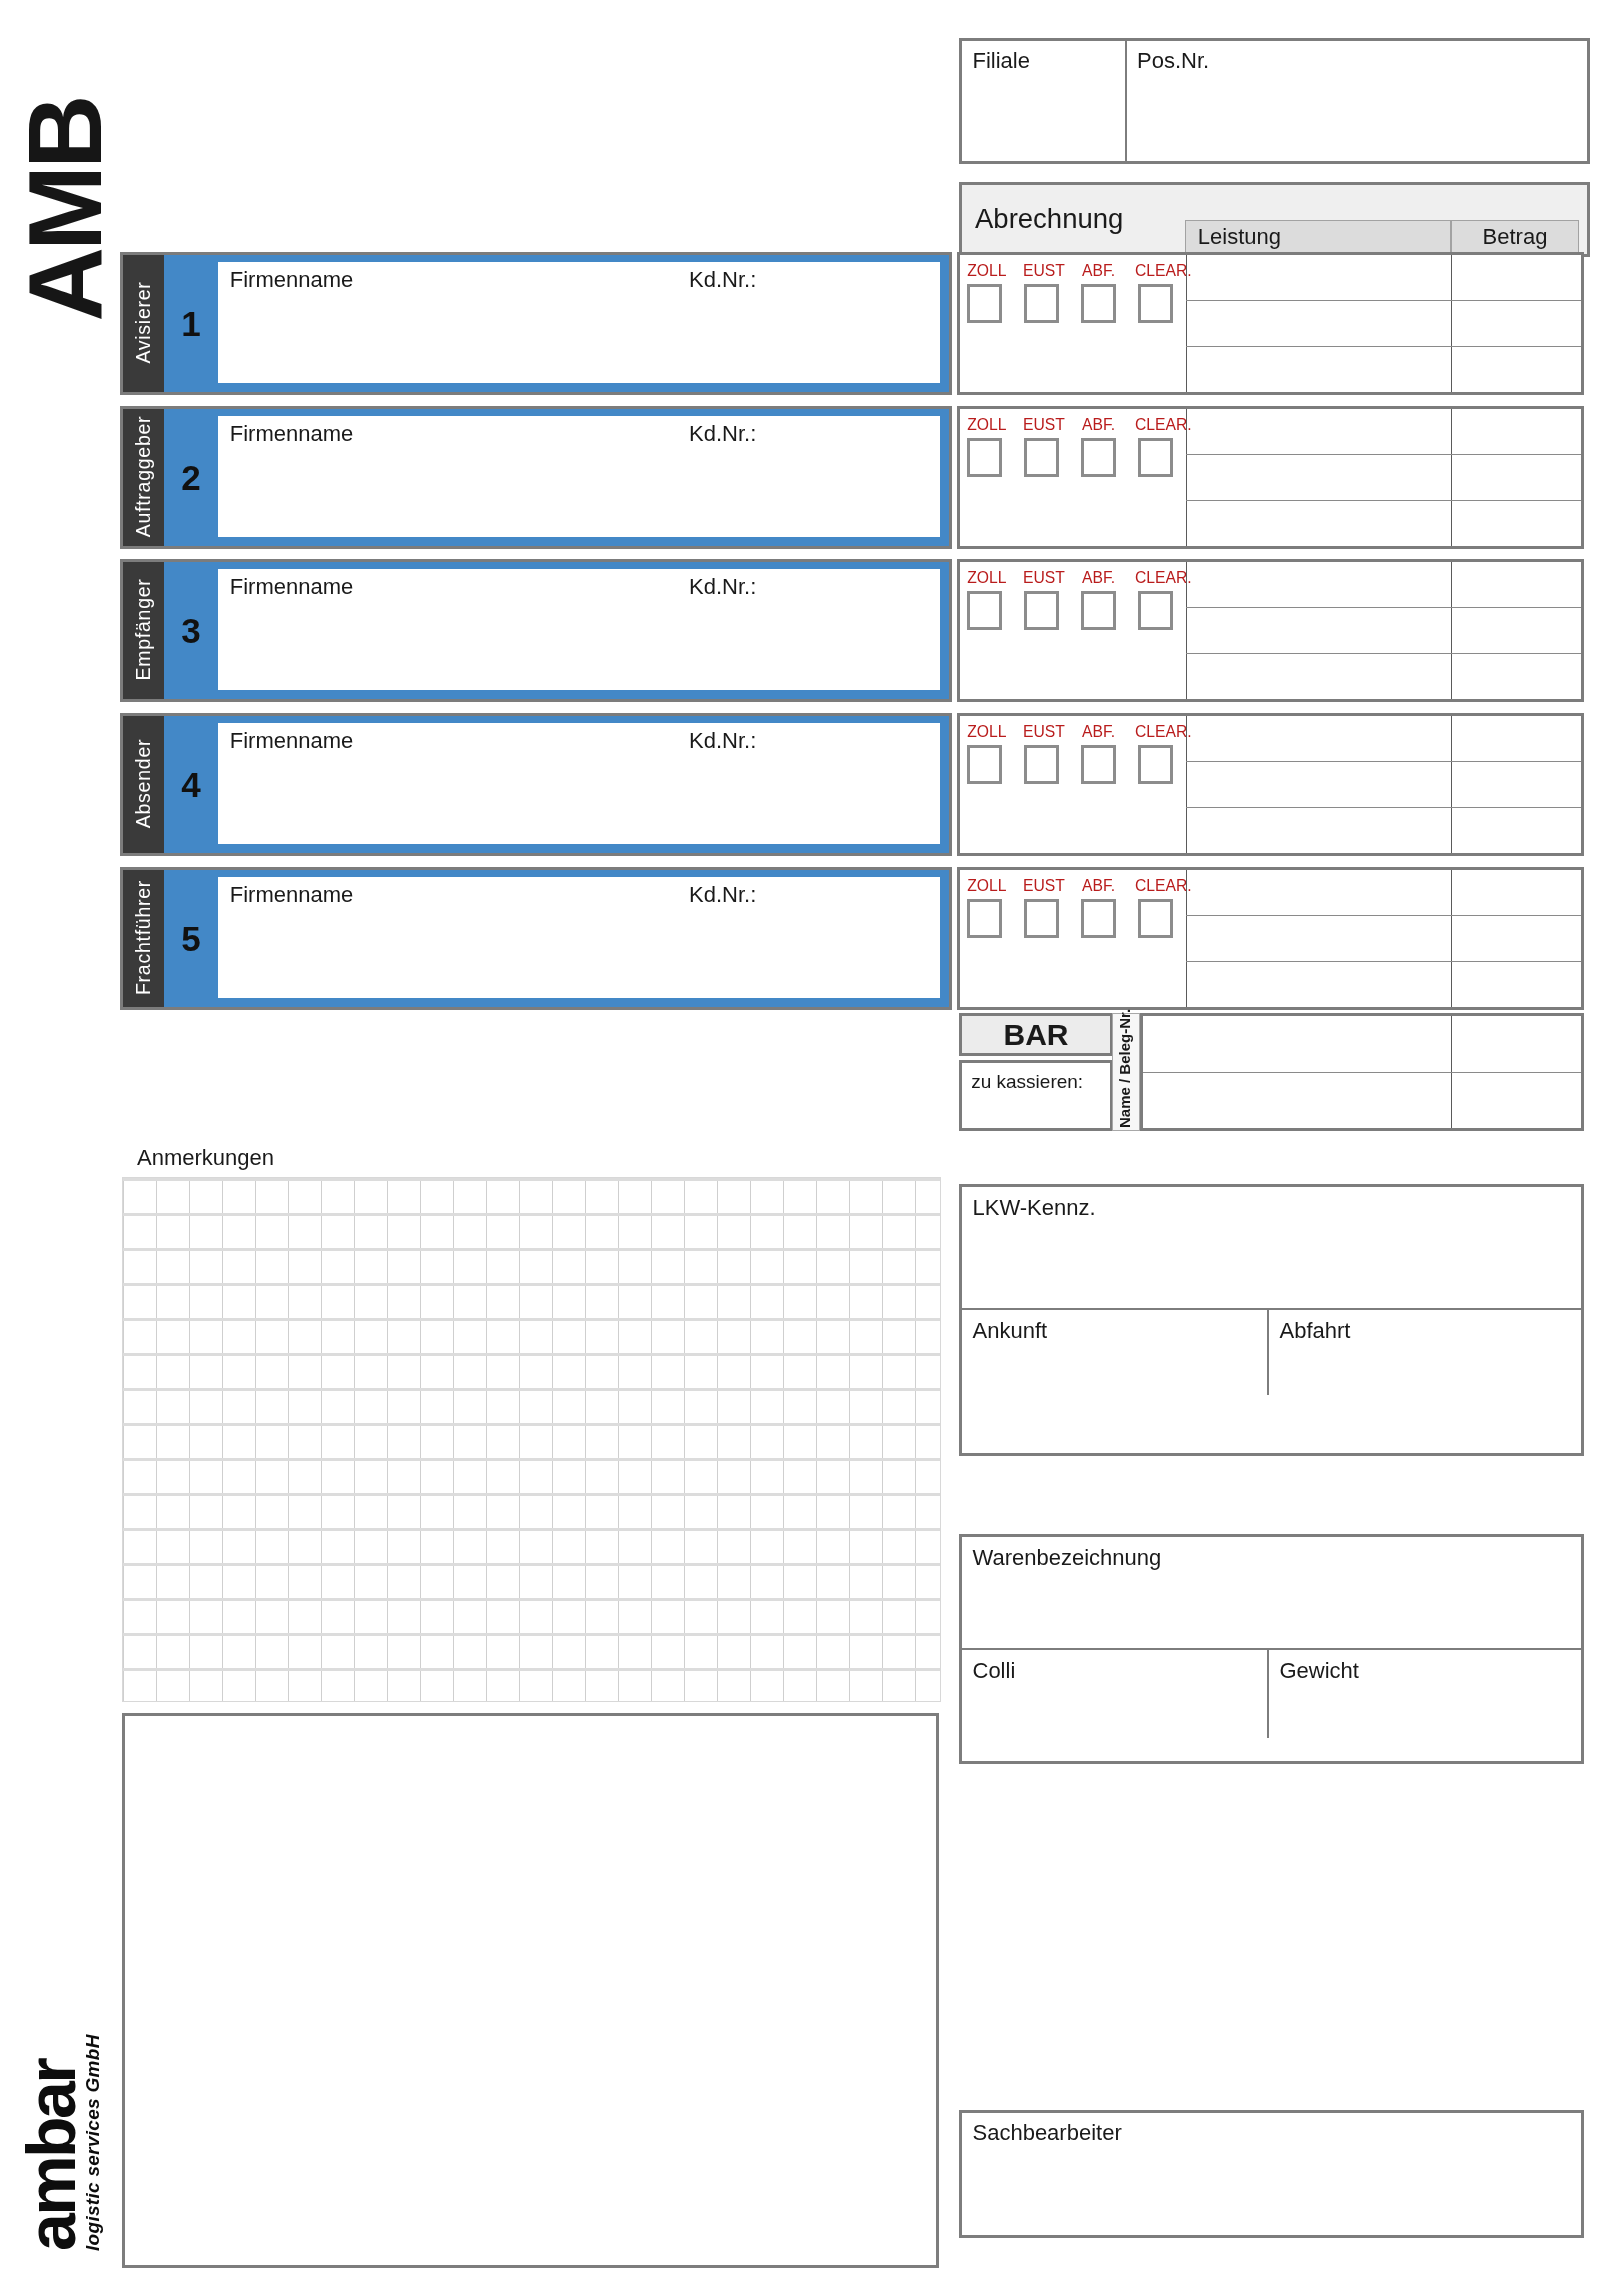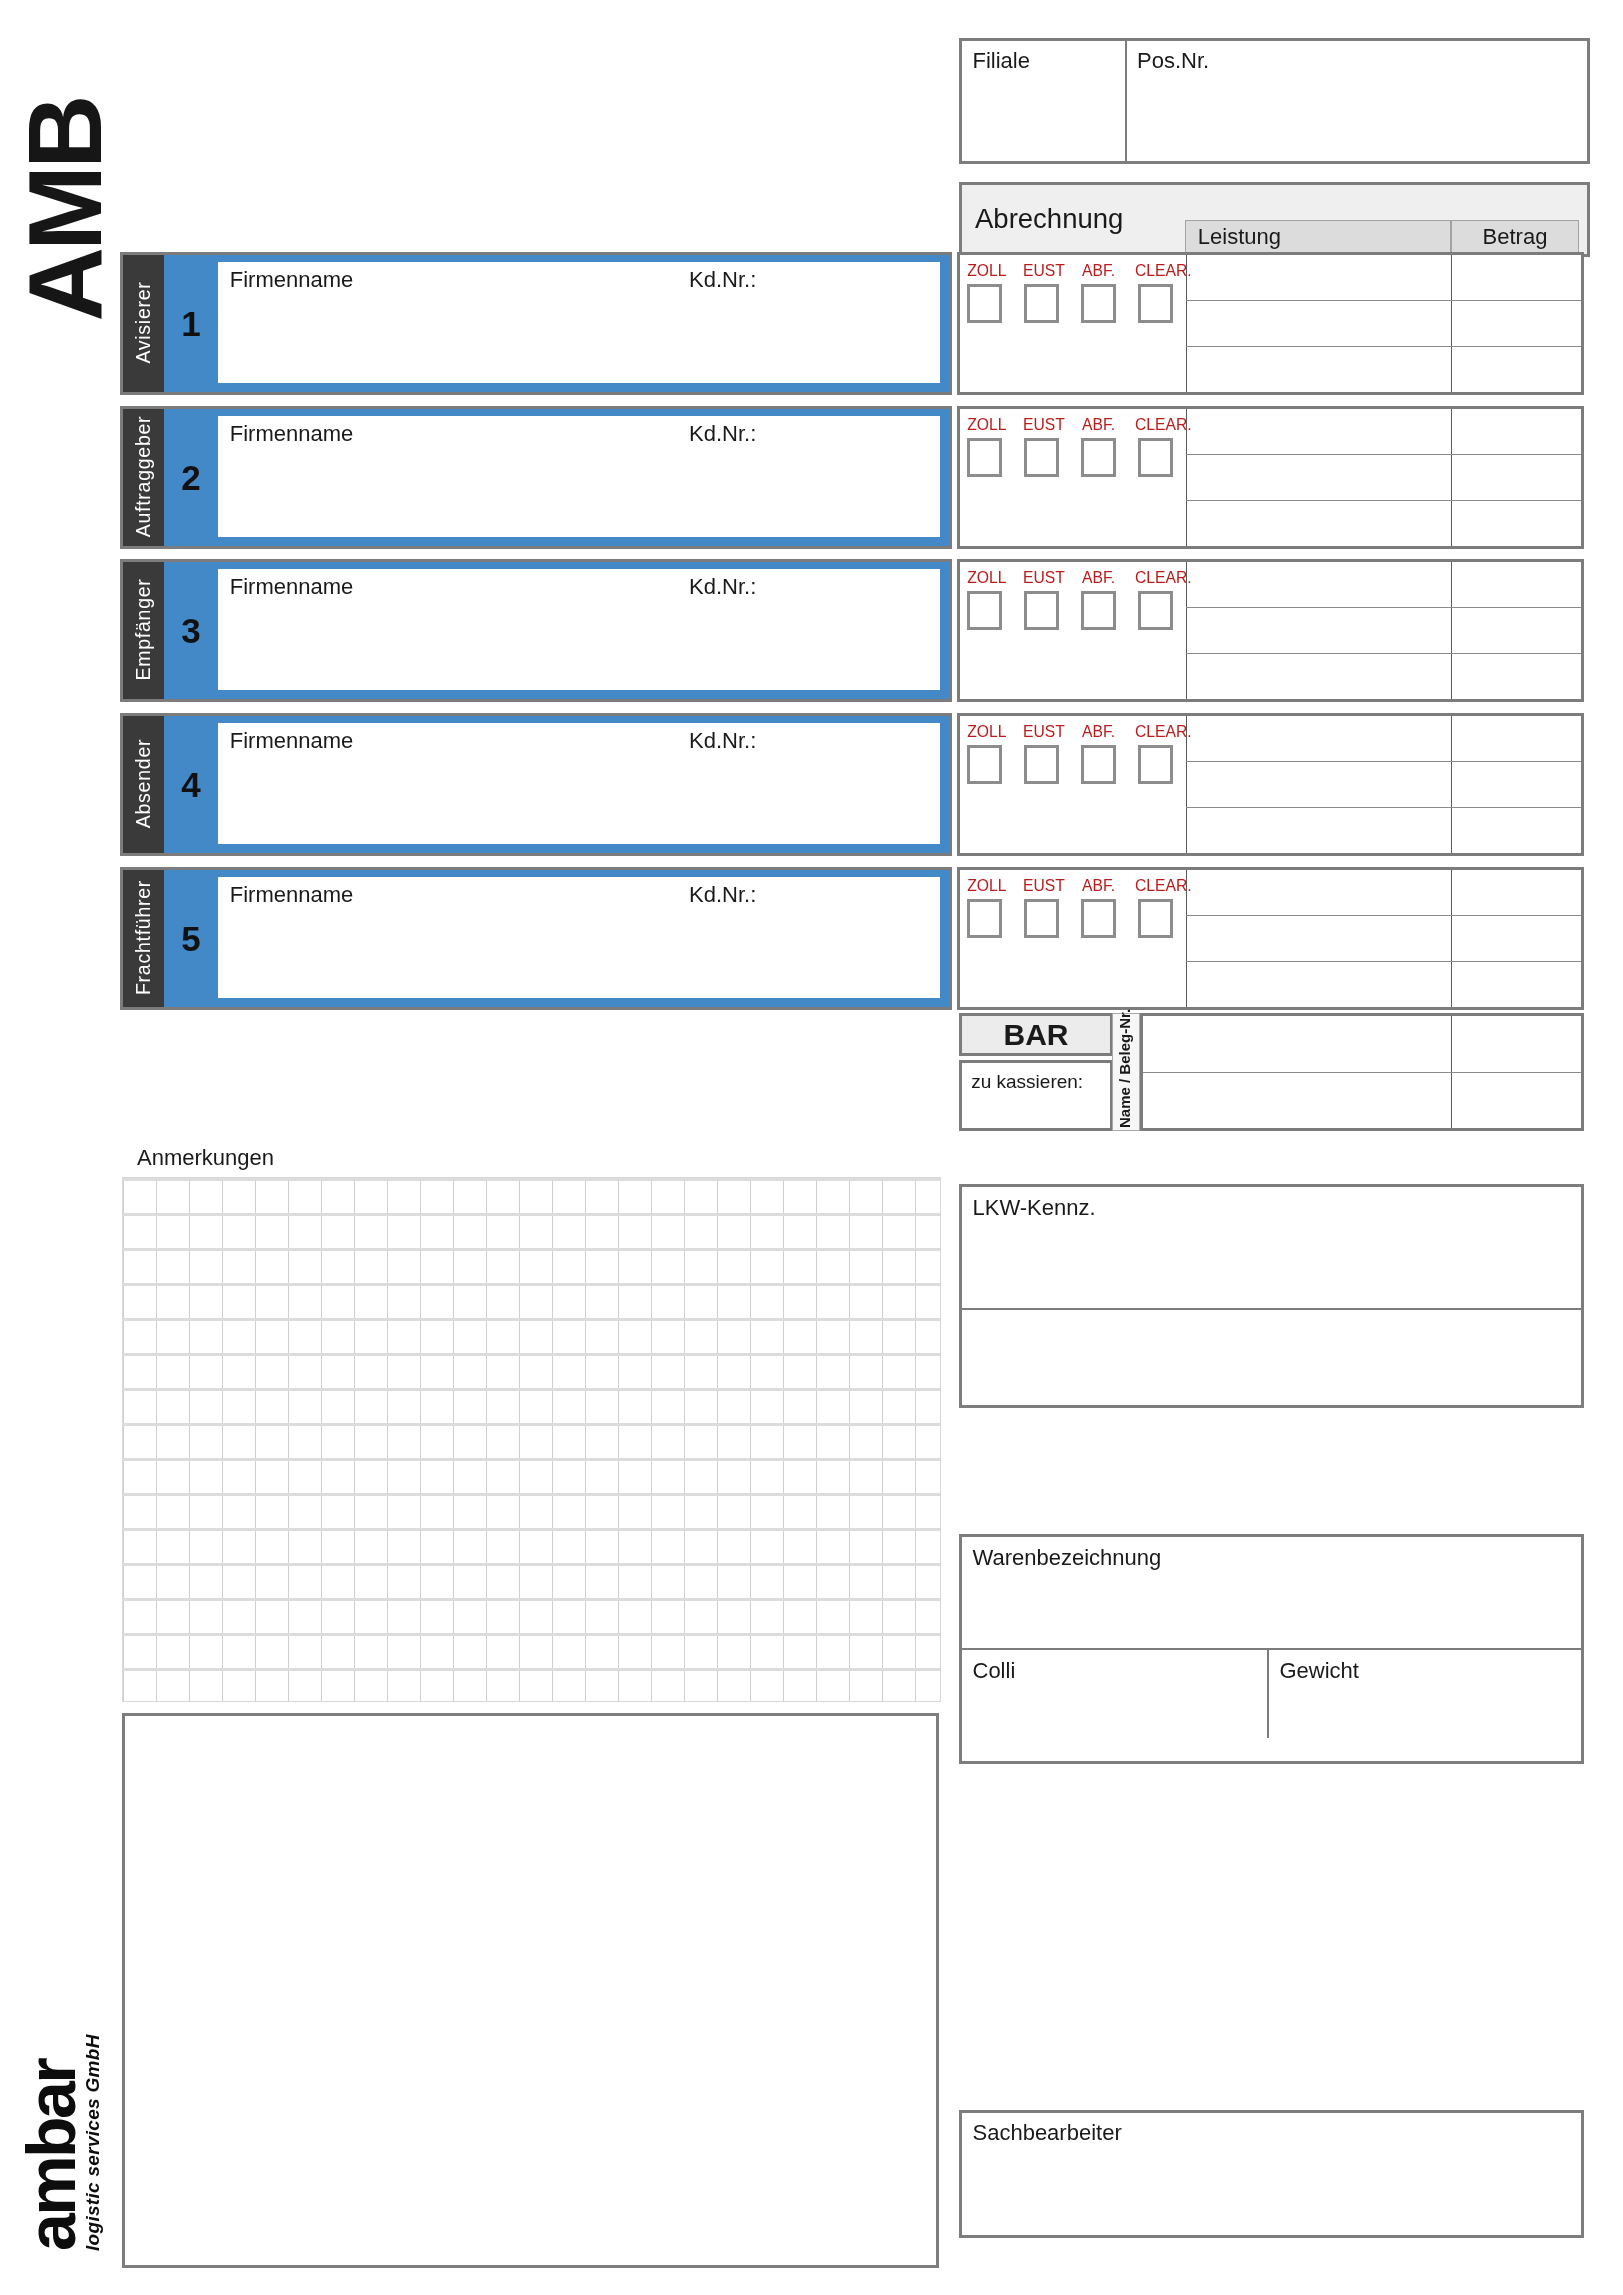--- a/index.html
+++ b/index.html
@@ -75,21 +75,21 @@
   .anm-label{left:137px; top:1145px; font-size:22px;}
   .anm-grid{left:122px; top:1177px; width:819px; height:525px; background:#ffffff;
     border:1.3px solid #d8d8d8; box-sizing:border-box;
     background-image:
       repeating-linear-gradient(to bottom, #dcdcdc 0, #dcdcdc 3.3px, transparent 3.3px, transparent 35px),
       repeating-linear-gradient(to right, #cfcfcf 0, #cfcfcf 1.3px, transparent 1.3px, transparent 33px);
   }
 
   
   .info-box{border:3.9px solid #7d7d7d; box-sizing:border-box; background:#ffffff;}
-  .lkw-box{left:959px; top:1184px; width:625px; height:224px;}
+  .lkw-box{left:959px; top:1184px; width:625px; height:272px;}
   .lkw-top{height:123px; border-bottom:2.6px solid #7d7d7d; box-sizing:border-box; padding:7.9px 0 0 10.5px; font-size:22px;}
   .split-row{display:flex; height:85px;}
   .split-row .c1{width:307px; border-right:2.6px solid #7d7d7d; box-sizing:border-box; padding:7.9px 0 0 10.5px; font-size:22px;}
   .split-row .c2{flex:1; padding:7.9px 0 0 10.5px; font-size:22px;}
 
   .waren-box{left:959px; top:1534px; width:625px; height:230px;}
   .waren-top{height:113px; border-bottom:2.6px solid #7d7d7d; box-sizing:border-box; padding:7.9px 0 0 10.5px; font-size:22px;}
   .waren-box .split-row{height:88px;}
 
   .big-box{left:122px; top:1713px; width:817px; height:555px; border:3.9px solid #7d7d7d; box-sizing:border-box; background:#ffffff;}
@@ -288,20 +288,28 @@
     <div class="hd2"></div>
   </div>
 
   <span class="abs anm-label">Anmerkungen</span>
   <div class="abs anm-grid"></div>
 
   <div class="abs info-box lkw-box">
     <div class="lkw-top">
       <span>LKW-Kennz.</span>
     </div>
+    <div class="split-row">
+      <div class="c1">
+        <span>Ankunft</span>
+      </div>
+      <div class="c2">
+        <span>Abfahrt</span>
+      </div>
+    </div>
   </div>
 
   <div class="abs info-box waren-box">
     <div class="waren-top">
       <span>Warenbezeichnung</span>
     </div>
     <div class="split-row">
       <div class="c1">
         <span>Colli</span>
       </div>

